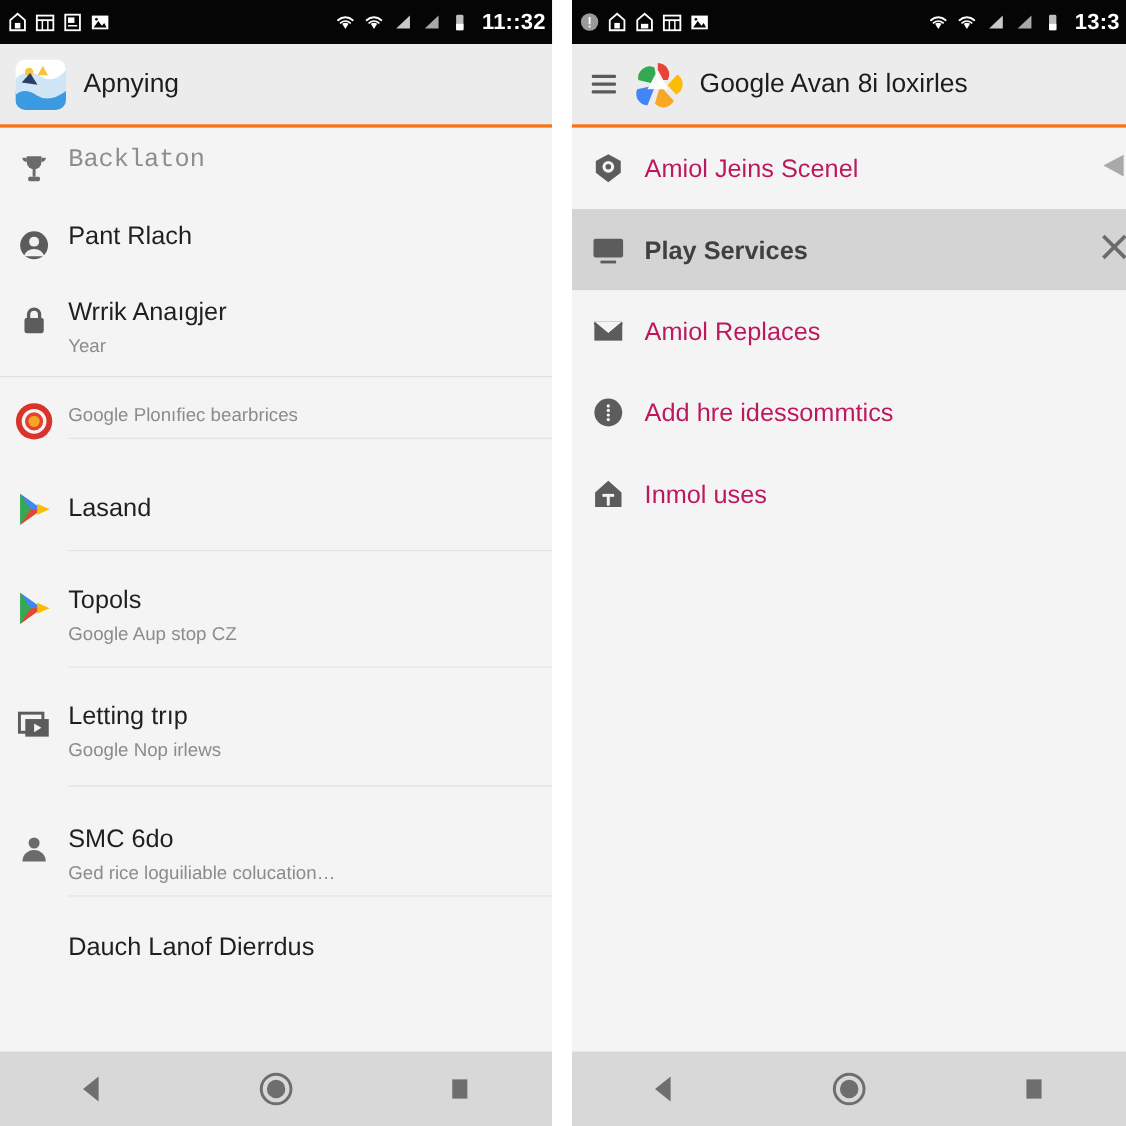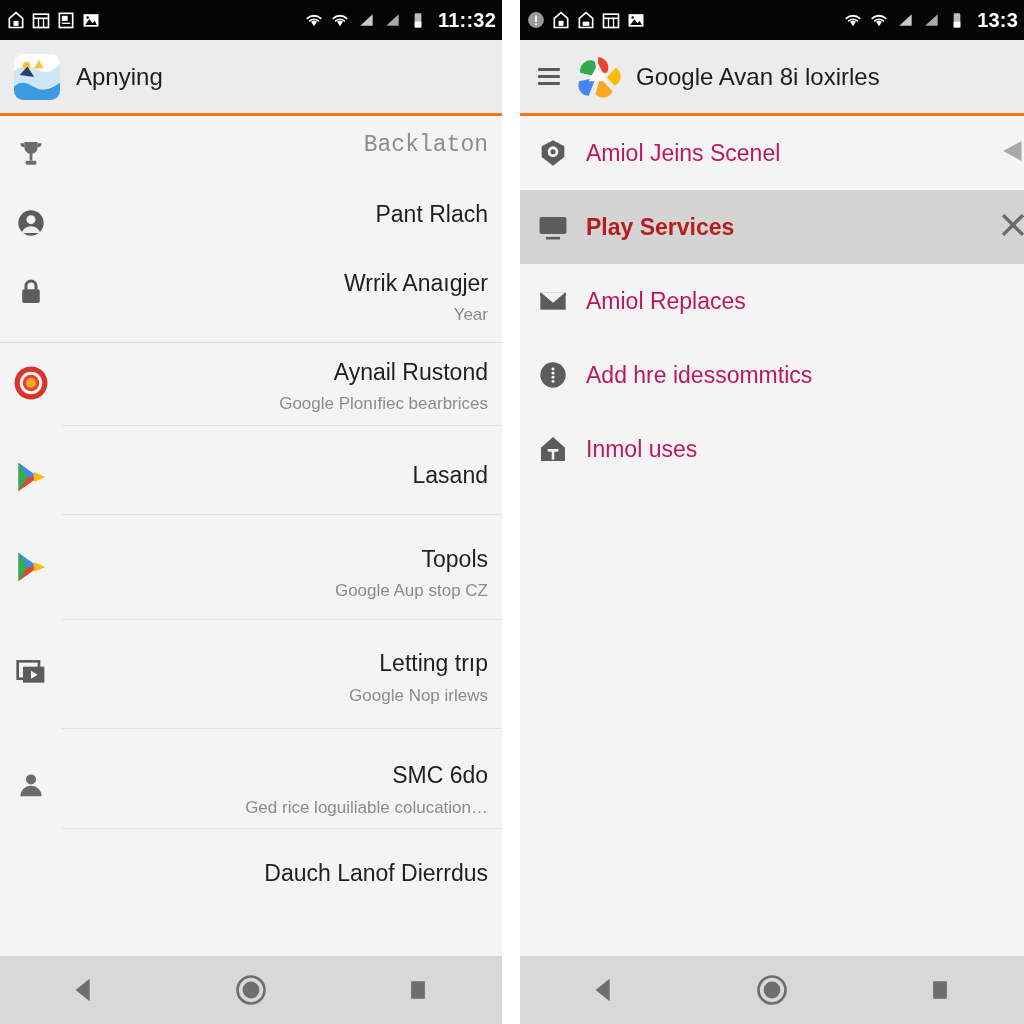--- a/index.html
+++ b/index.html
@@ -5,21 +5,21 @@
   * { margin:0; padding:0; box-sizing:border-box; }
   html,body { width:1024px; height:1024px; }
   body {
     font-family:"Liberation Sans", sans-serif;
     background:#ffffff;
     overflow:hidden;
   }
 
   .screen-pair { position:relative; width:1024px; height:1024px; display:flex; }
 
-  .phone { position:relative; height:1024px; overflow:hidden; background:#f4f4f4;text-align:right; }
+  .phone { position:relative; height:1024px; overflow:hidden; background:#f4f4f4; }
   .phone.left  { width:502px; }
   .phone.gap   { width:18px; background:#ffffff; }
   .phone.right { width:504px; }
 
   
   .statusbar {
     height:40px; background:#050505; color:#ffffff;
     display:flex; align-items:center; padding:0 6px;
     position:relative; z-index:6;
   }
@@ -67,21 +67,21 @@
   .l-sub { font-size:17px; color:#8b8b8b; margin-top:9px; line-height:1.2; white-space:nowrap; }
   .divider-row .txt-cell { border-bottom:1px solid #e2e2e2; }
   .section-break { height:1px; background:#dcdcdc; margin:6px 0 0 0; }
 
   
   .rrow { height:74px; align-items:center; }
   .rrow .ico-cell { padding-top:0; width:66px; }
   .rrow .txt-cell { padding-top:0; display:flex; align-items:center; height:100%; }
   .r-title { font-size:23px; color:#be185d; white-space:nowrap; }
   .rrow.selected { background:#d4d4d4; }
-  .rrow.selected .r-title { font-weight:bold; color:#b91c1c; }
+  .rrow.selected .r-title { font-weight:bold; color:#404040; }
   .edge-glyph { position:absolute; right:-6px; top:50%; transform:translateY(-50%); }
 
   
   .navbar {
     position:absolute; left:0; bottom:0; width:100%; height:68px;
     background:#d8d8d8; display:flex; align-items:center;
     justify-content:space-around; z-index:7;
   }
   .nav-btn { width:70px; height:46px; display:flex; align-items:center; justify-content:center; }
 </style>
@@ -199,21 +199,20 @@
       <div class="row lrow divider-row">
         <div class="ico-cell">
           <svg width="36" height="36" viewBox="0 0 24 24">
             <circle cx="12" cy="12" r="11" fill="#d9342b"></circle>
             <circle cx="12" cy="12" r="7.5" fill="#f4f4f4"></circle>
             <circle cx="12" cy="12" r="5.5" fill="#e8402f"></circle>
             <circle cx="12" cy="12" r="3.4" fill="#f5a623"></circle>
           </svg>
         </div>
         <div class="txt-cell">
-          <div class="l-title">Aynail Rustond</div>
           <div class="l-sub">Google Plonıfiec bearbrices</div>
         </div>
       </div>
 
       <div class="row lrow divider-row" style="min-height:98px">
         <div class="ico-cell" style="padding-top:34px">
           <svg width="34" height="34" viewBox="0 0 24 24">
             <path d="M3 2 L17 12 L3 22 Z" fill="#34a853"></path>
             <path d="M3 2 L17 12 L10 12 Z" fill="#4285f4"></path>
             <path d="M3 22 L17 12 L10 12 Z" fill="#ea4335"></path>

